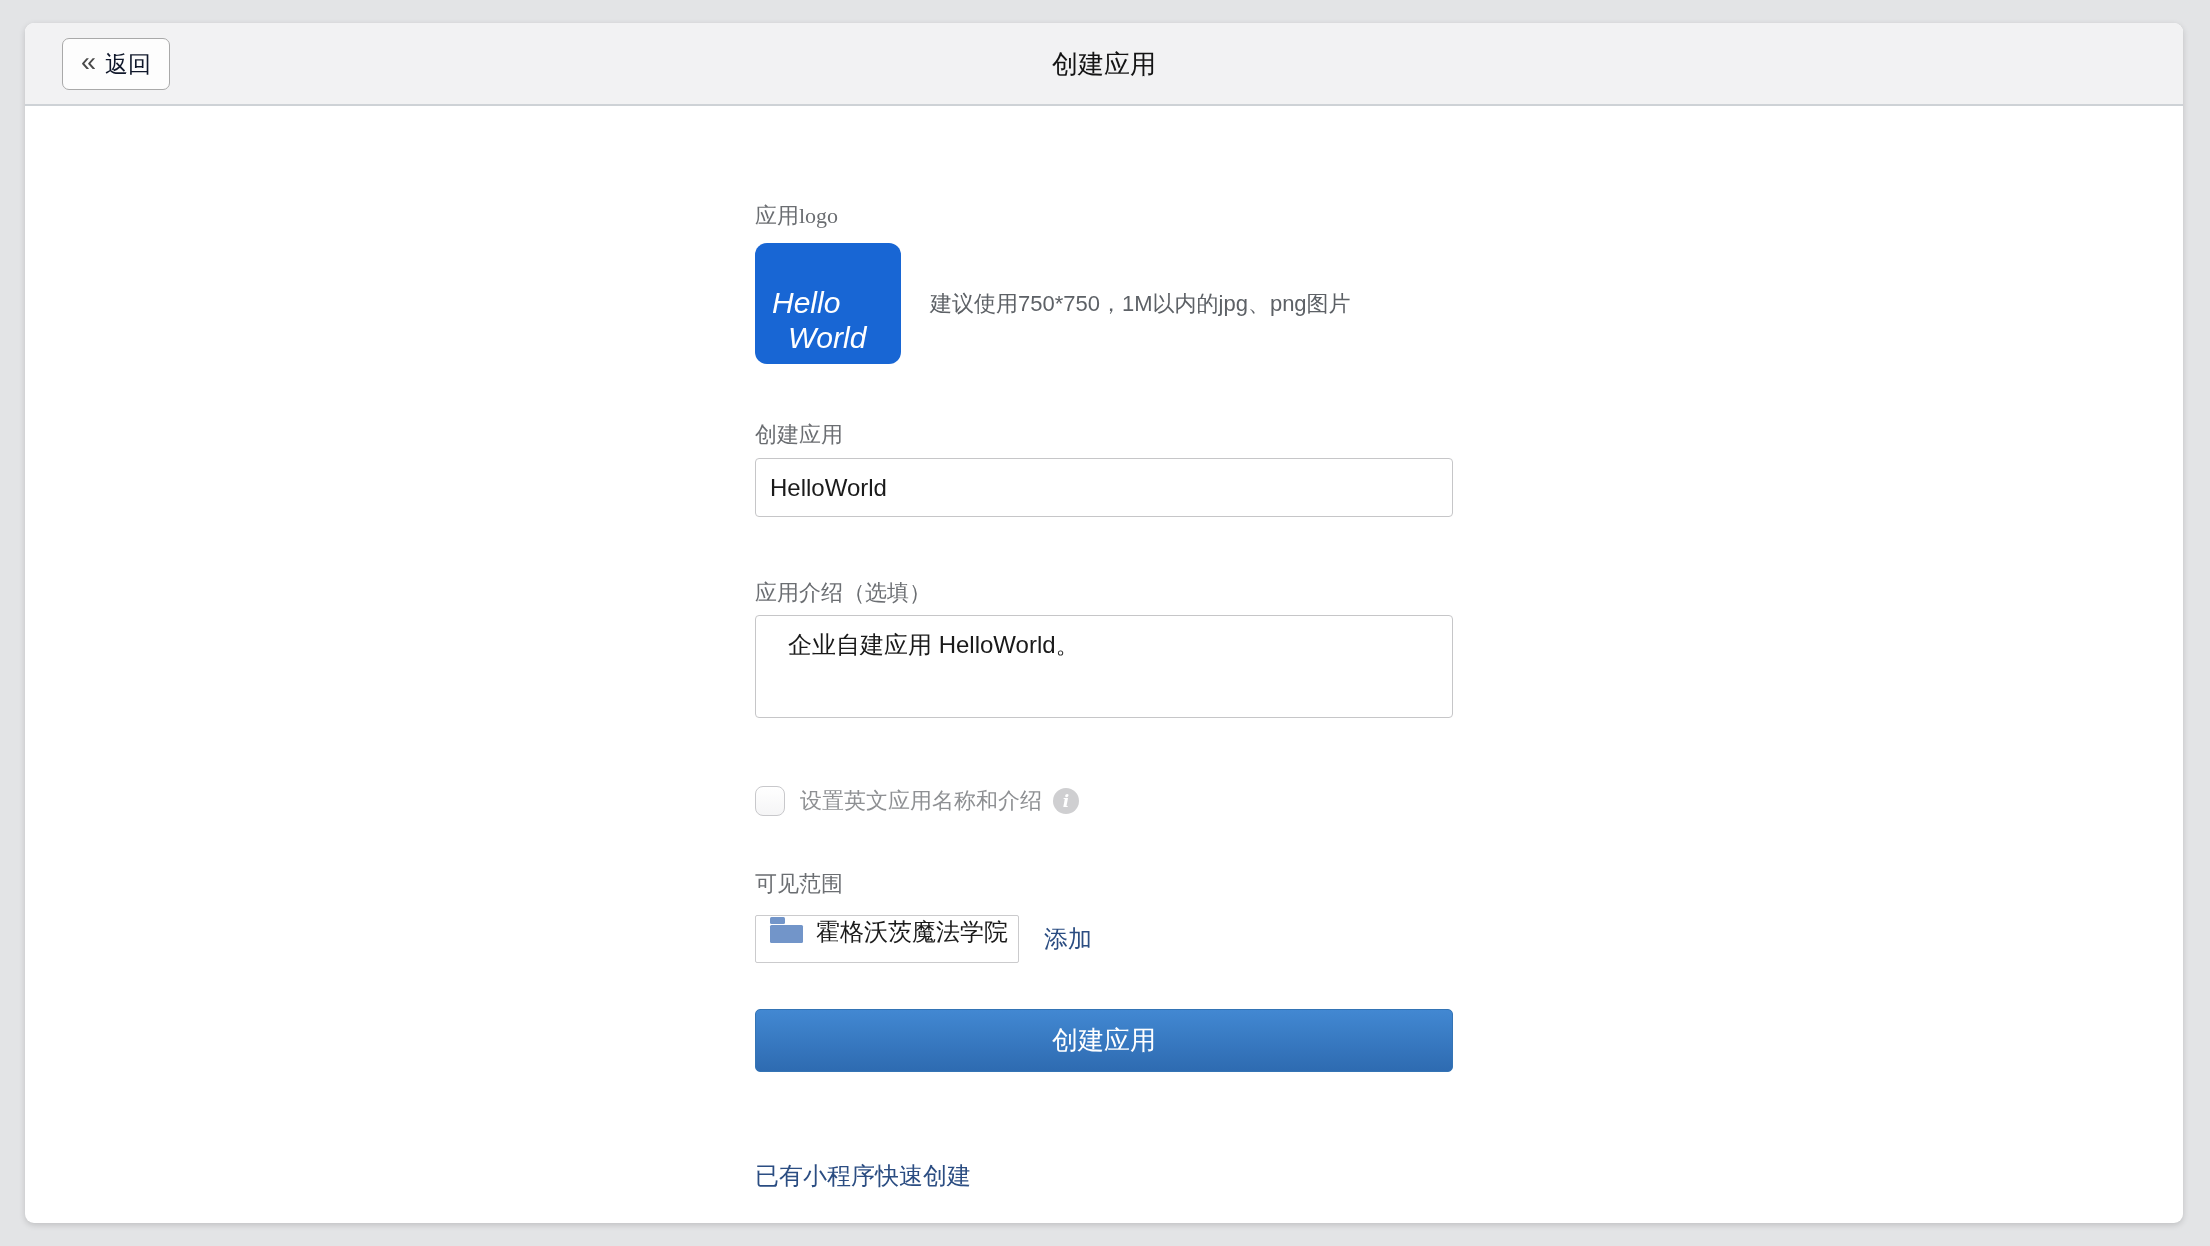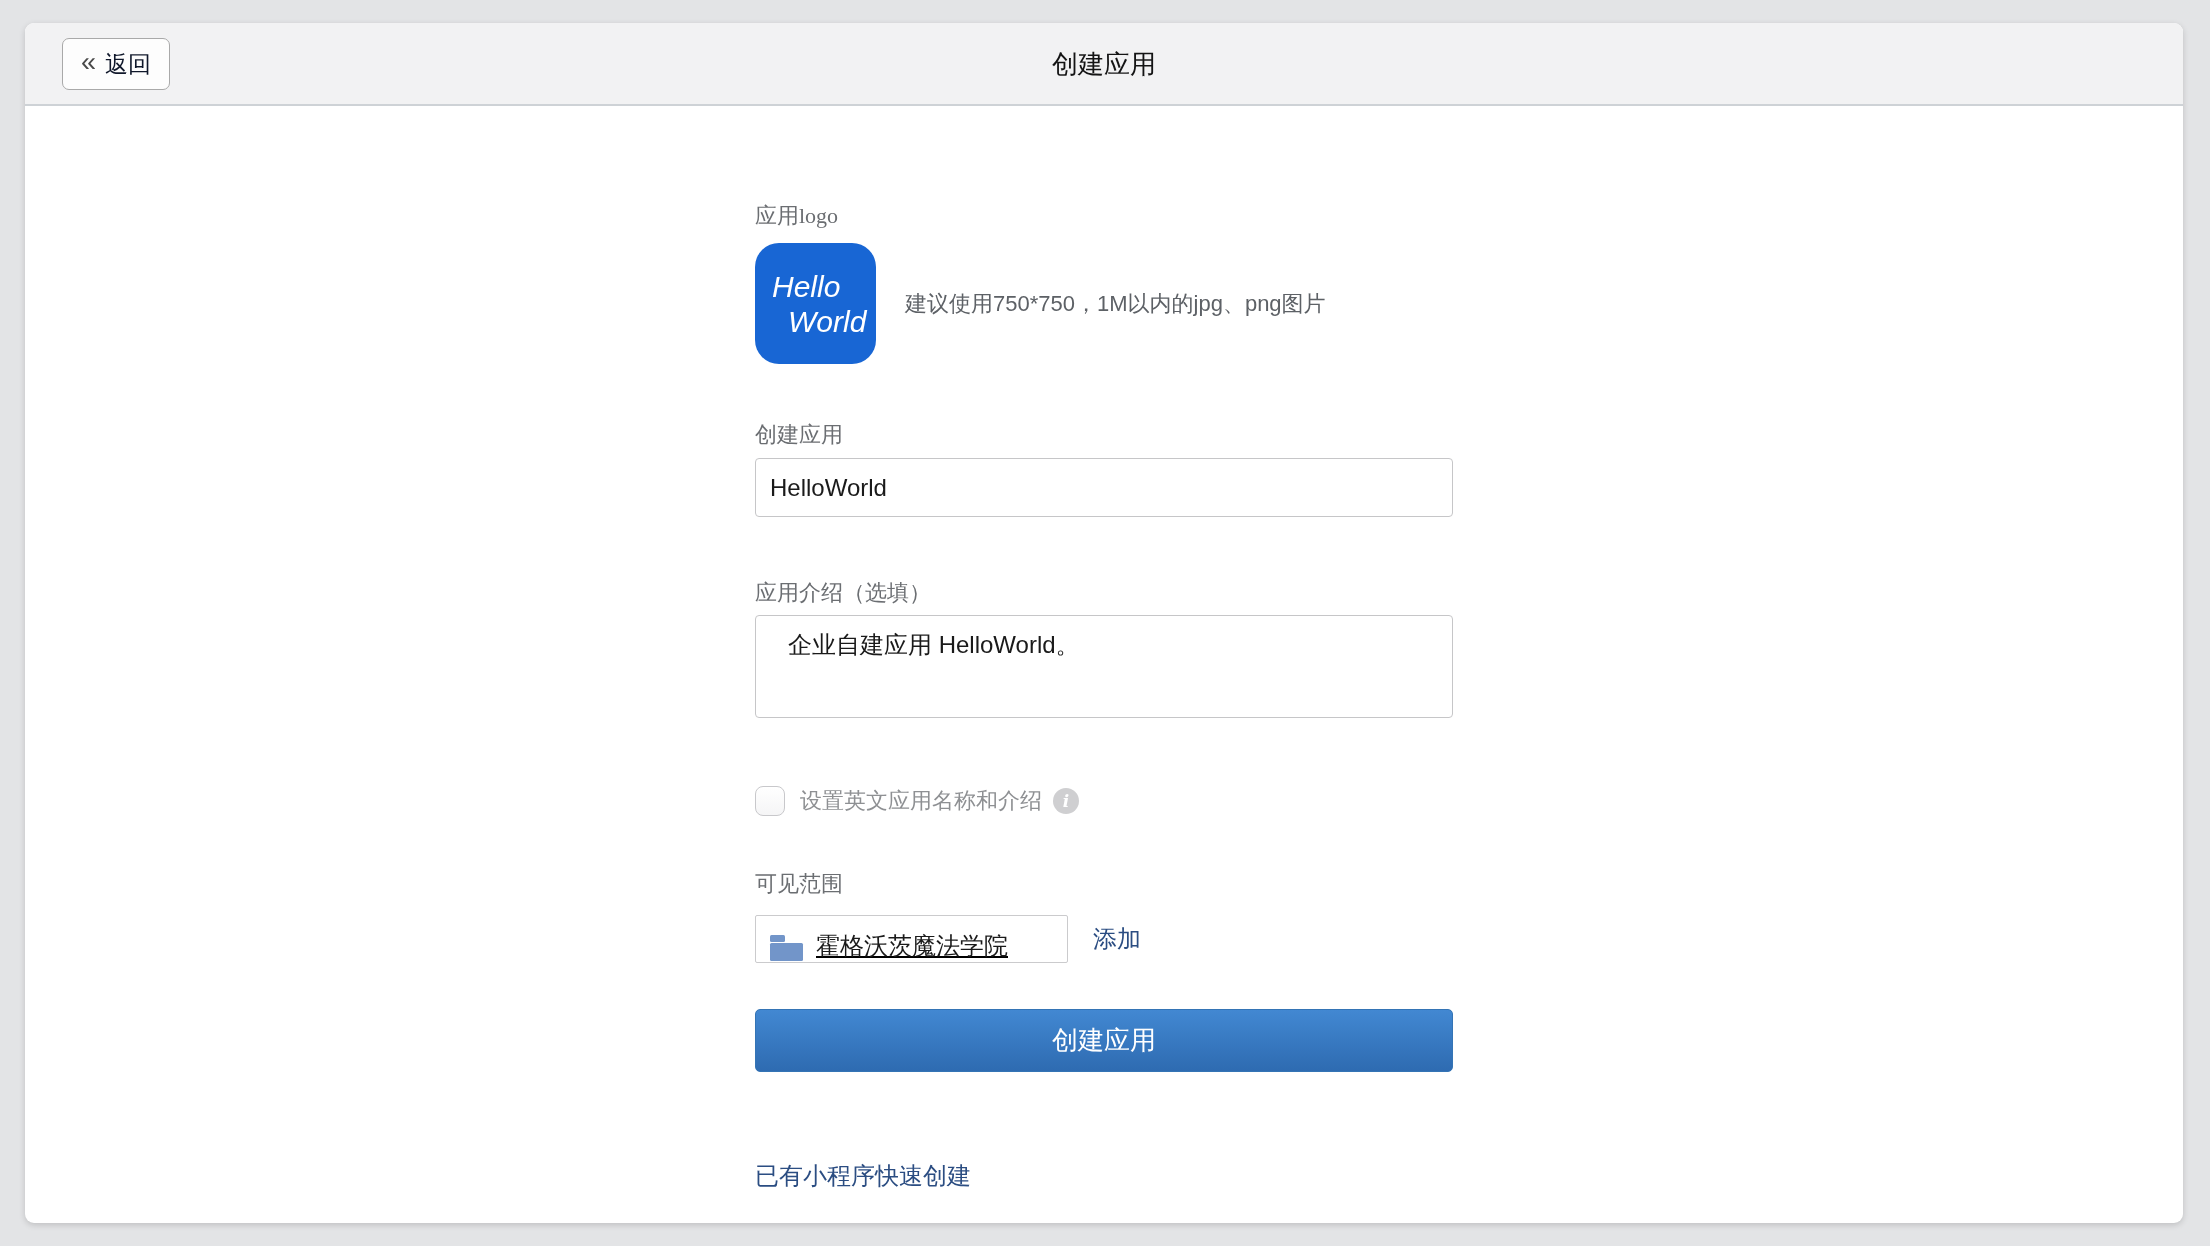--- a/index.html
+++ b/index.html
@@ -54,28 +54,28 @@
     padding:96px 0 0 730px;
   }
   .field-label {
     font-size:22px; color:#6b6e72;
     line-height:28px;
     font-family:Liberation Serif, serif;
   }
   .lbl-logo { margin-bottom:13px; }
   .logo-row { display:flex; align-items:center; }
   .app-logo {
-    width:121px; height:121px;
-    border-radius:24px;
+    width:146px; height:121px;
+    border-radius:12px;
     background:#1866d4;
     color:#ffffff;
     font-style:italic;
     font-size:30px;
     line-height:35px;
-    padding-top:26px;
+    padding-top:42px;
     cursor:pointer;
     flex:none;
   }
   .app-logo .l1 { padding-left:17px; }
   .app-logo .l2 { padding-left:33px; }
   .logo-hint {
     margin-left:29px;
     font-size:22px; color:#5d6166;
   }
   .lbl-name { margin:57px 0 9px; }
@@ -133,26 +133,25 @@
     font-weight:bold;
     font-size:17px;
     line-height:26px;
     text-align:center;
     cursor:pointer;
     flex:none;
   }
   .lbl-range { margin:54px 0 17px; }
   .range-row { display:flex; align-items:center; }
   .range-box {
-    width:313px; height:48px;
+    width:264px; height:48px;
     border:1.5px solid #cbcbcd;
     border-radius:2px;
-    display:flex; align-items:flex-end;
+    display:flex; align-items:flex-start;
     background:#fff;
-    text-decoration:underline;
   }
   .folder-icon { margin-left:13px; flex:none; display:block; }
   .range-item-name {
     margin-left:12px;
     font-size:24px; color:#1a1a1a;
     white-space:nowrap;
   }
   .add-link {
     margin-left:25px;
     font-size:24px;

